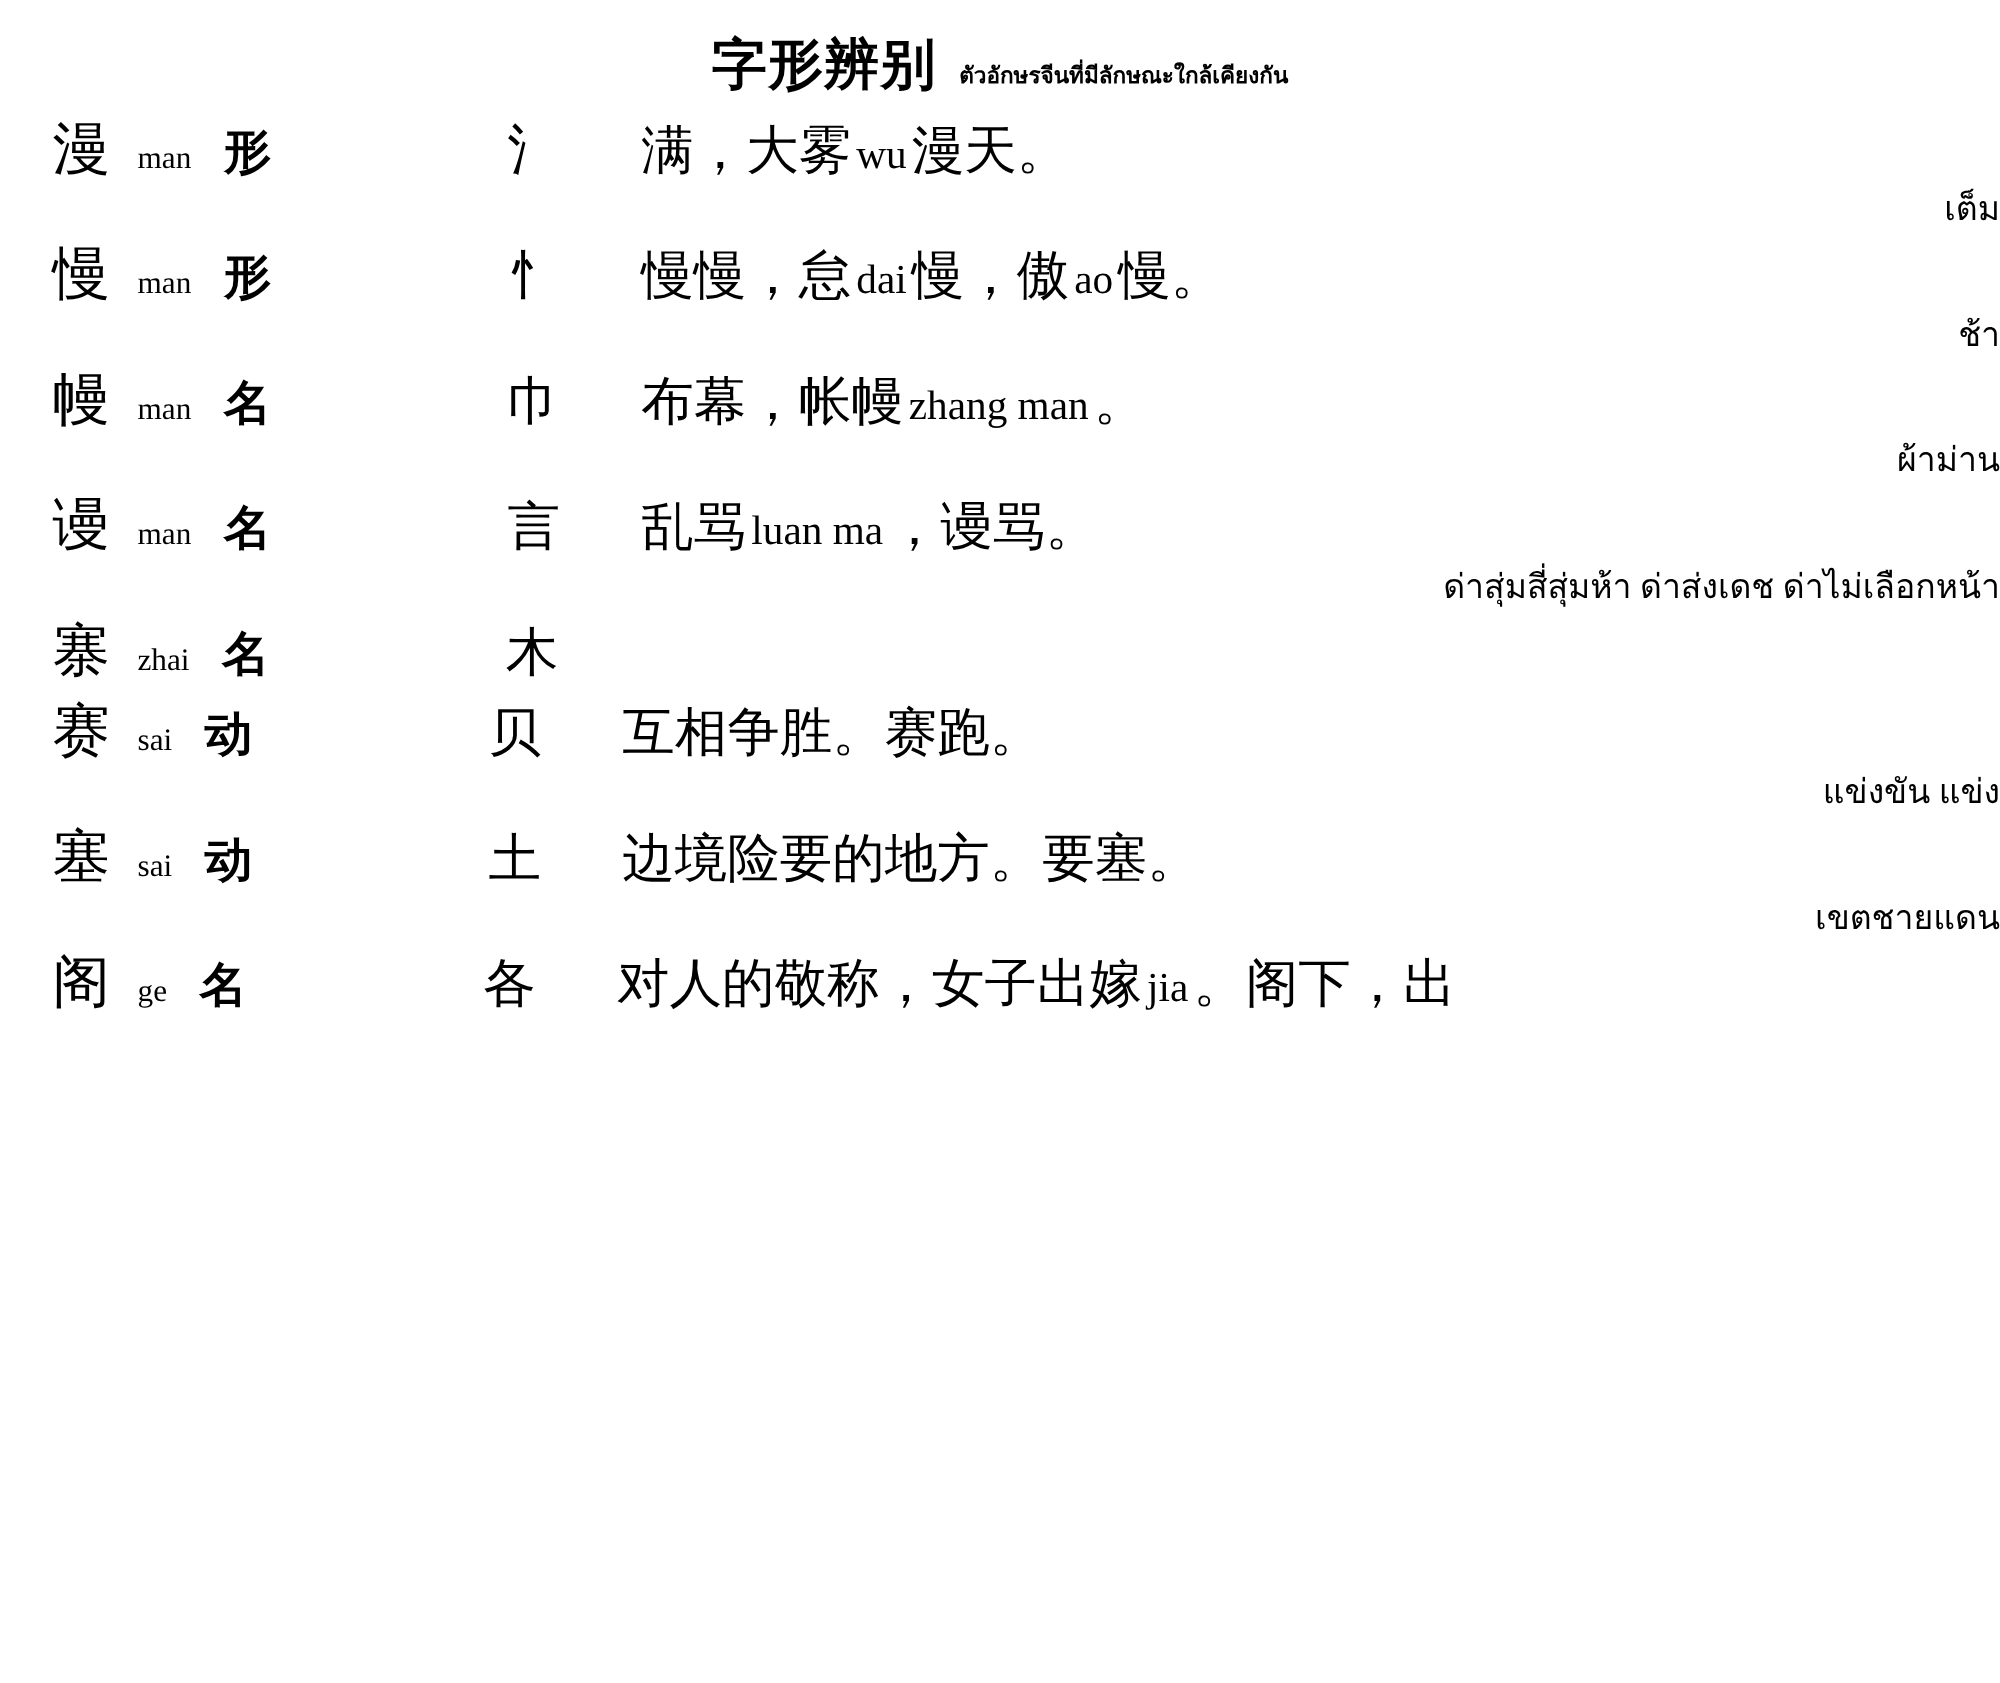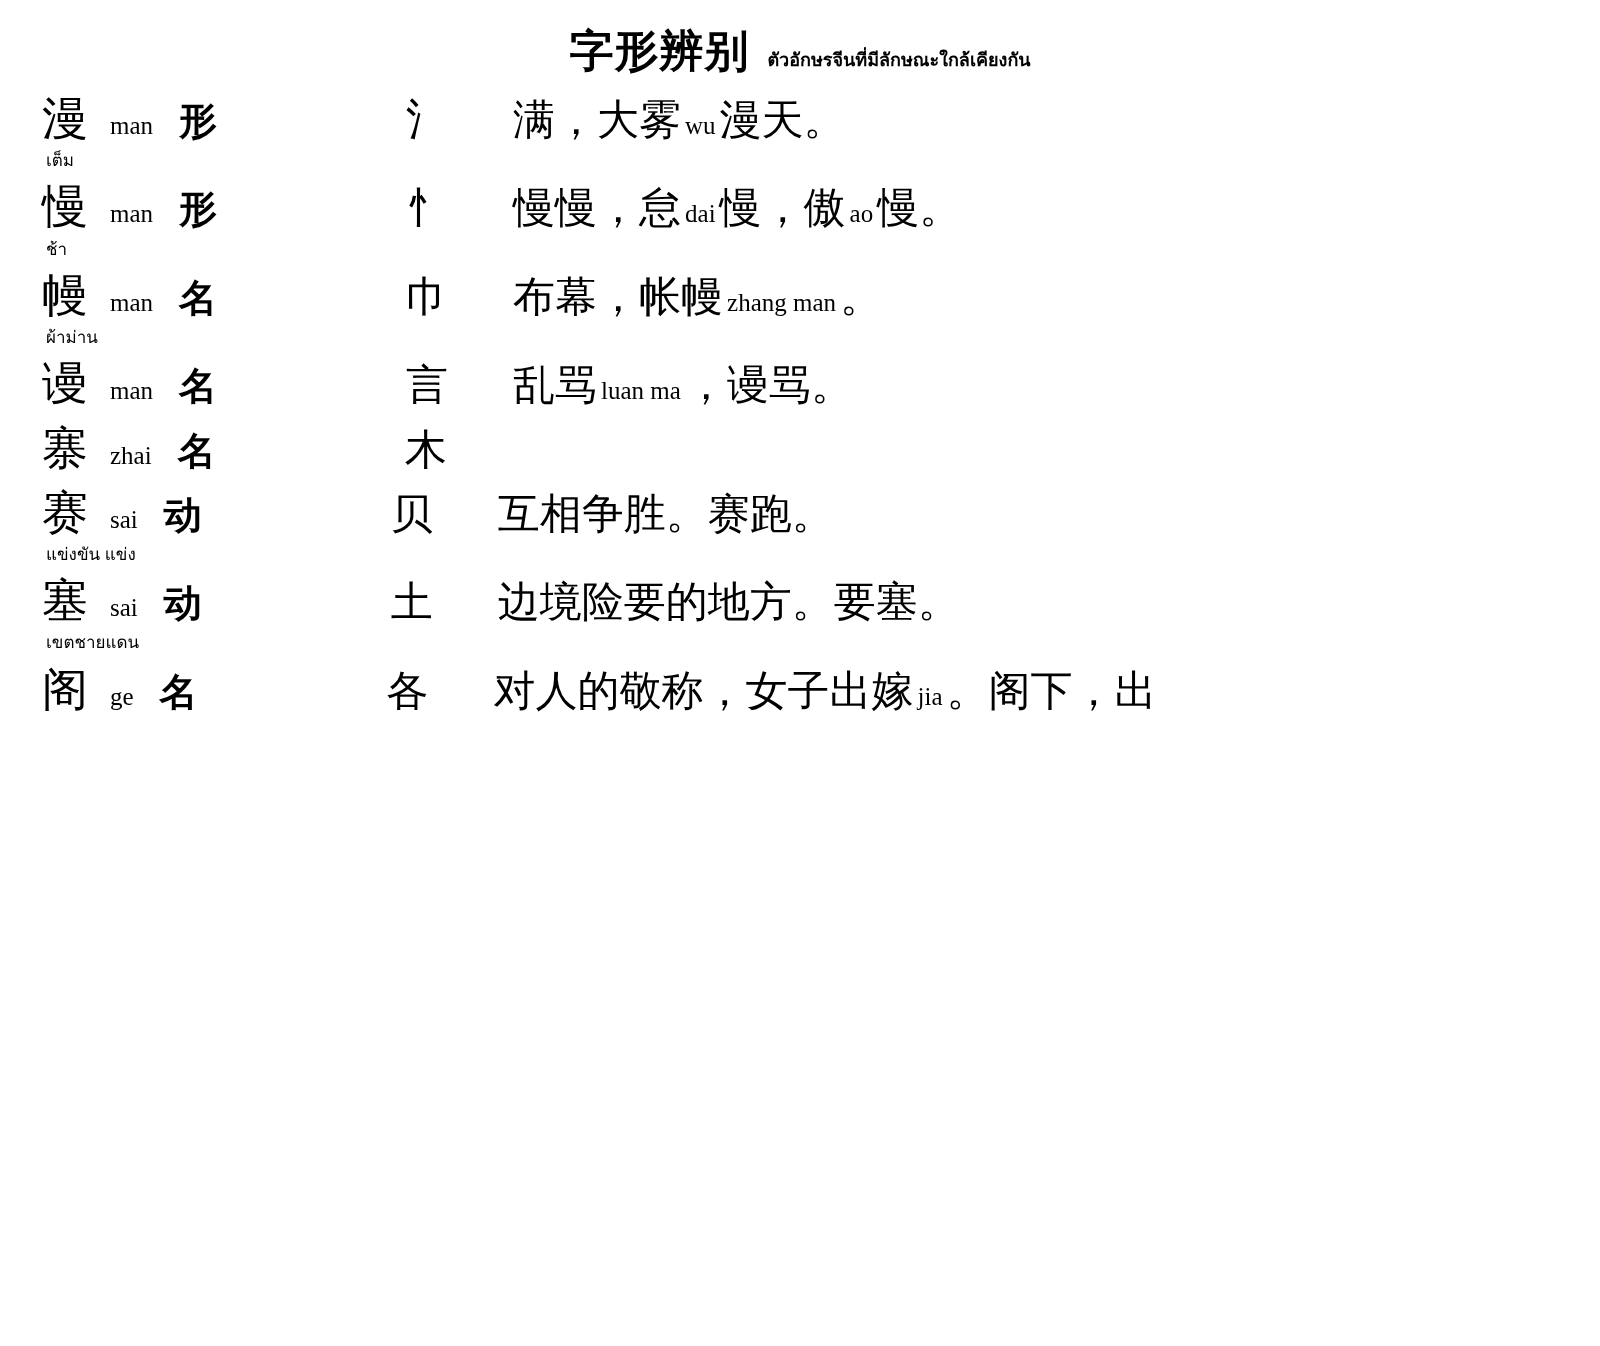--- a/index.html
+++ b/index.html
@@ -79,28 +79,29 @@
     flex: 0 0 120px;
     text-align: center;
   }
   .gloss {
     font-family: "DejaVu Sans", serif;
     font-size: 42px;
     margin-left: 26px;
   }
   .gloss .rom {
     font-family: "Liberation Serif", serif;
-    font-size: 25px;
+    font-size: 33px;
     padding: 0 4px;
   }
   .thai {
-    font-family: Liberation Sans, sans-serif;
-    font-size: 17px;
+    font-family: Liberation Serif, serif;
+    font-size: 27px;
     line-height: 1.2;
     margin: 2px 0 4px 4px;
+    text-align: right;
   }
   .sp-lg { width: 150px; display: inline-block; }
 </style>
 </head>
 <body>
 
 <div class="page">
 
   <div class="title-row">
     <span class="title-cn">字形辨别</span>
@@ -143,20 +144,21 @@
       </div>
       <div class="entry">
         <div class="entry-main">
           <span class="head-char">谩</span>
           <span class="pinyin">man</span>
           <span class="pos">名</span>
           <span class="sp-lg"></span>
           <span class="radical">言</span>
           <span class="gloss"><span class="cn">乱骂</span><span class="rom">luan ma</span><span class="cn">，谩骂。</span></span>
         </div>
+        <div class="thai">ด่าสุ่มสี่สุ่มห้า ด่าส่งเดช ด่าไม่เลือกหน้า</div>
       </div>
       <div class="entry">
         <div class="entry-main">
           <span class="head-char">寨</span>
           <span class="pinyin">zhai</span>
           <span class="pos">名</span>
           <span class="sp-lg"></span>
           <span class="radical">木</span>
         </div>
       </div>

